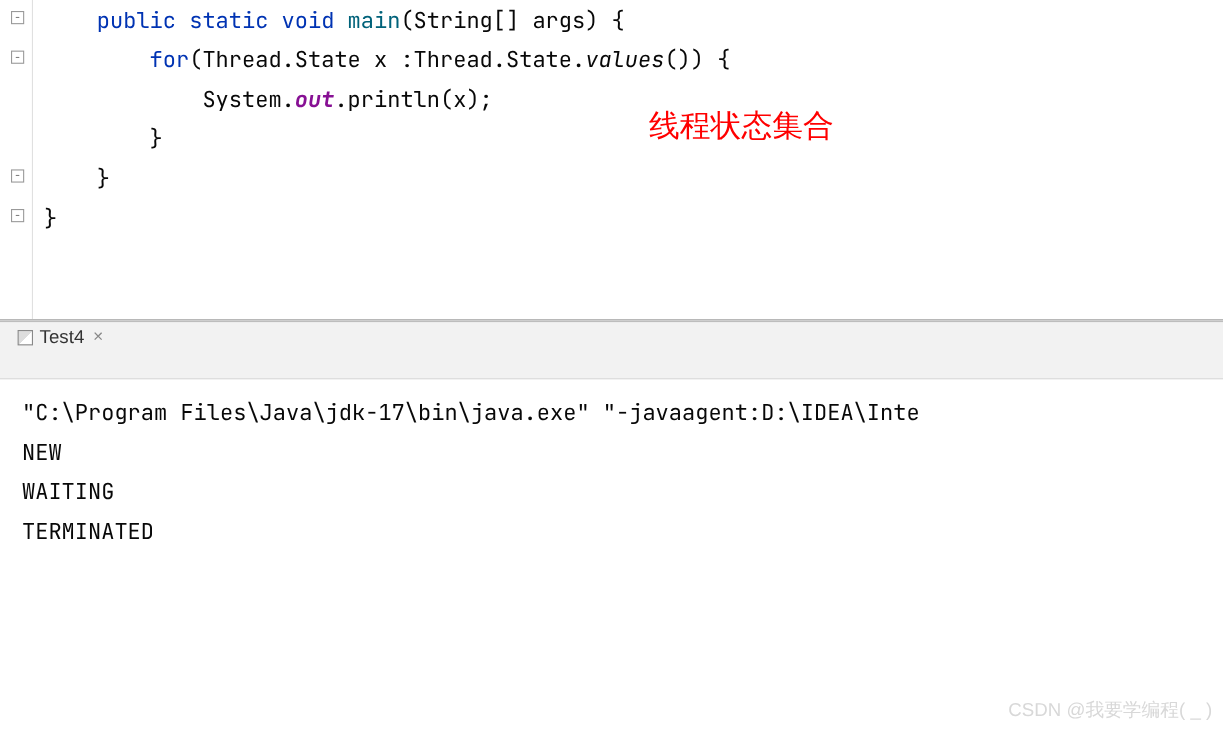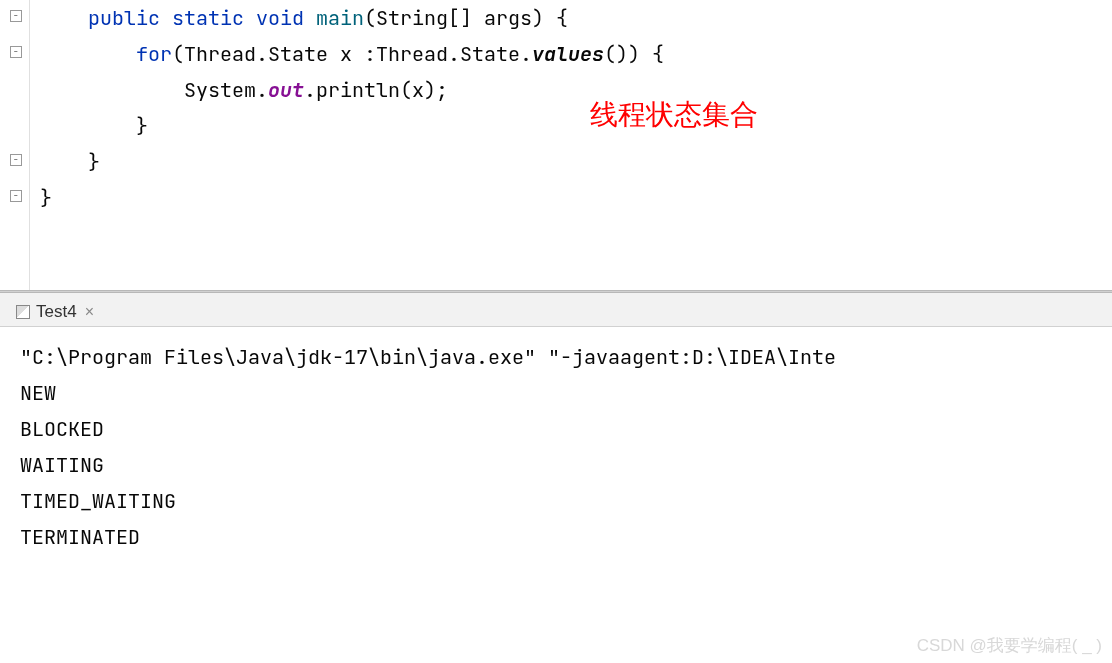--- a/index.html
+++ b/index.html
@@ -41,41 +41,41 @@
       padding-top: 0px;
       padding-left: 10px;
       line-height: 36px;
       white-space: pre;
       color: #080808;
       font-family: "JetBrains Mono", "Consolas", monospace;
     }
     .kw { color: #0033b3; }
     .method-decl { color: #00627a; }
     .static-field { color: #871094; font-style: italic; font-weight: bold; }
-    .static-method { font-style: italic; color: #080808; font-weight: bold; }
+    .static-method { font-style: italic; color: #080808; }
     .annotation {
       color: #ff0000;
       font-family: "Microsoft YaHei", sans-serif;
       font-size: 28px;
       position: absolute;
       left: 590px;
       top: 96px;
     }
     .divider {
       height: 3px;
       background: #d1d1d1;
       border-top: 1px solid #b8b8b8;
       border-bottom: 1px solid #b8b8b8;
     }
     .tab-bar {
       background: #f2f2f2;
       border-bottom: 1px solid #d1d1d1;
-      height: 34px;
+      height: 52px;
       display: flex;
-      align-items: flex-end;
+      align-items: flex-start;
       padding-left: 8px;
     }
     .tab {
       display: flex;
       align-items: center;
       padding: 4px 8px;
       color: #333;
       font-family: "Segoe UI", sans-serif;
       font-size: 17px;
       cursor: pointer;
@@ -135,15 +135,15 @@
 <div class="divider"></div>
 
 <div class="tab-bar">
   <div class="tab">
     <span class="tab-icon"></span>
     <span>Test4</span>
     <span class="tab-close">×</span>
   </div>
 </div>
 
-<div class="console"><div>"C:\Program Files\Java\jdk-17\bin\java.exe" "-javaagent:D:\IDEA\Inte</div><div>NEW</div><div>BLOCKED</div><div>WAITING</div><div>TIMED_WAITING</div><div>TERMINATED</div></div>
+<div class="console"><div>"C:\Program Files\Java\jdk-17\bin\java.exe" "-javaagent:D:\IDEA\Inte</div><div>NEW</div><div>WAITING</div><div>TERMINATED</div></div>
 
 <div class="watermark">CSDN @我要学编程( _ )</div>
 
 </body></html>

